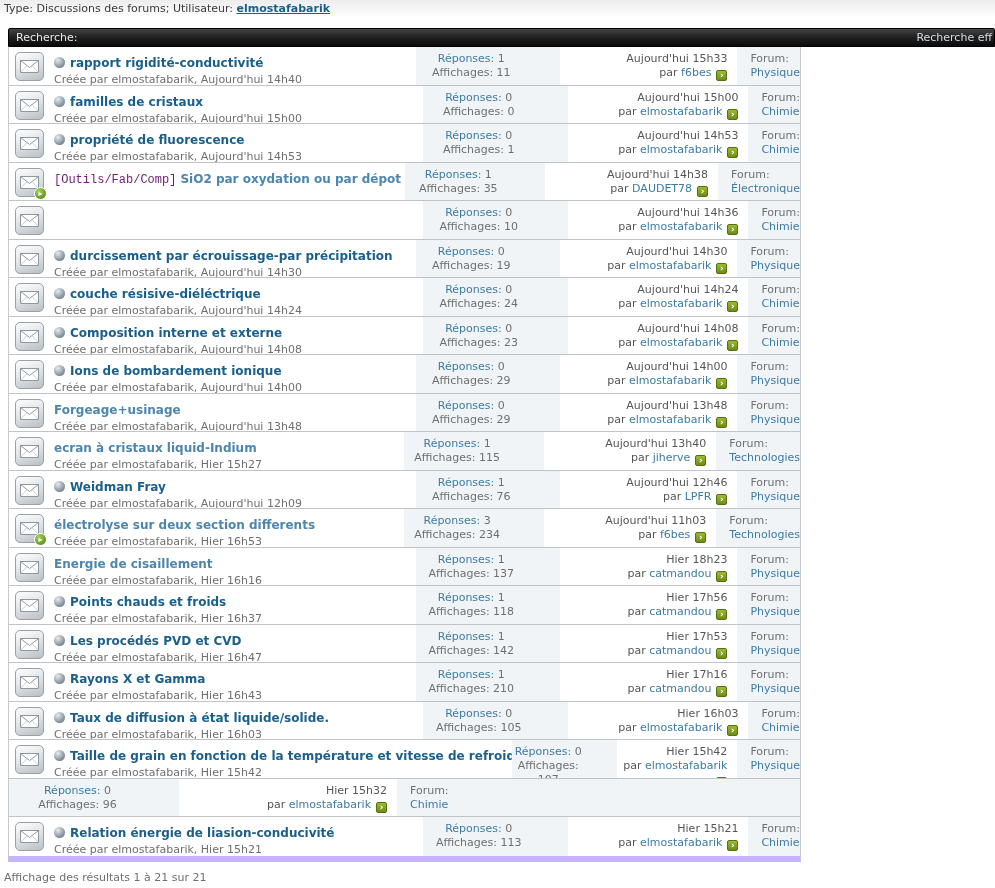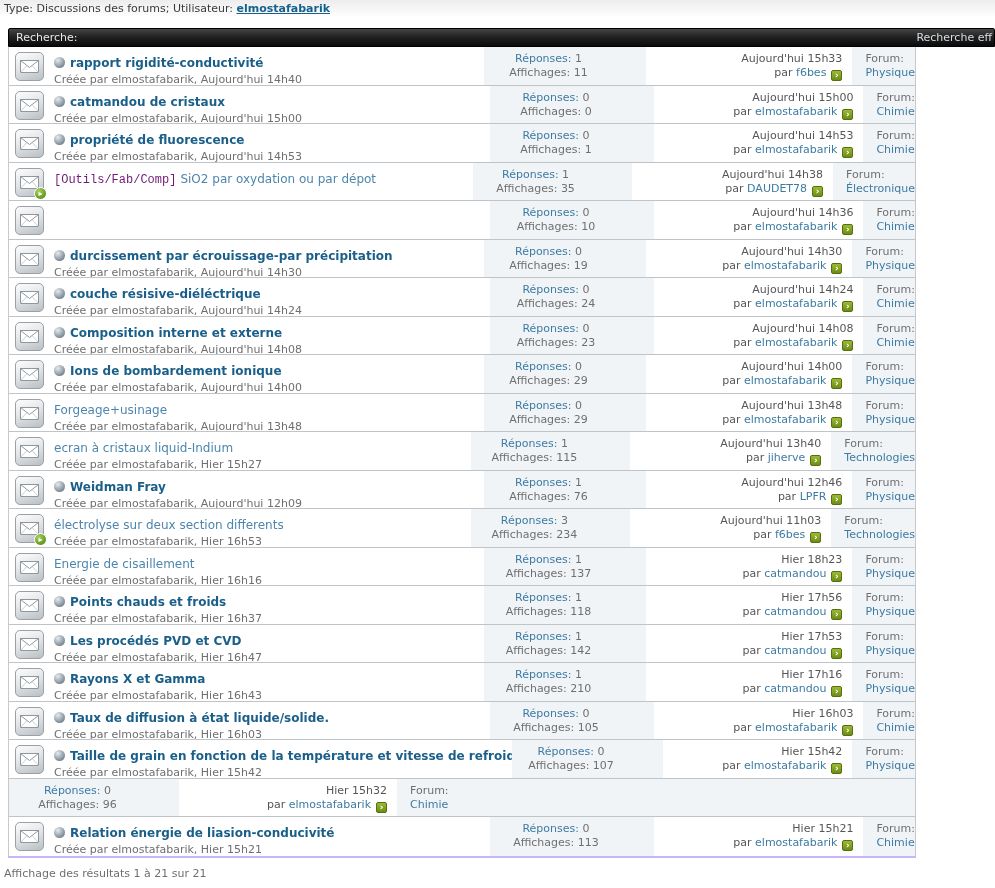--- a/index.html
+++ b/index.html
@@ -13,22 +13,22 @@
 
   
   .search-bar { margin:12px 0 0 8px; width:987px; height:19px;
     background:linear-gradient(#454545,#232323 45%,#0a0a0a);
     border:1px solid #000; border-radius:2px 2px 0 0;
     display:flex; align-items:center; justify-content:space-between;
     font-size:11px; color:#e8e8e8; padding:0 2px 0 7px; overflow:hidden; }
   .search-bar .right { color:#d7dde2; white-space:nowrap; }
 
   
-  .results { margin-left:8px; width:908px; border-left:1px solid #c9c9c9;
-    border-right:1px solid #c9c9c9; border-bottom:2px solid #c4b5fd; background:#fff; }
+  .results { margin-left:8px; width:793px; border-left:1px solid #c9c9c9;
+    border-right:1px solid #c9c9c9; border-bottom:6px solid #c4b5fd; background:#fff; }
   .row { display:flex; height:38.5px; border-bottom:1px solid #bfc4c8; overflow:hidden; }
   .row:last-child { border-bottom:none; }
 
   .cell-title { width:503px; display:flex; padding:4px 0 0 6px; background:#fff; }
   .cell-stats { width:170px; padding:5px 33px 0 0; text-align:center; background:#f1f4f7;
     font-size:11px; line-height:14px; color:#6f6f6f; }
   .cell-last  { width:218px; padding:5px 10px 0 0; text-align:right; background:#fff;
     font-size:11px; line-height:14px; color:#565656; }
   .cell-forum { flex:1; padding:5px 0 16px 13px; background:#f1f4f7;
     font-size:11px; line-height:14px; color:#6f6f6f; }
@@ -45,21 +45,21 @@
     background:radial-gradient(circle at 35% 30%, #a9d162 0%, #6fa527 55%, #4e8a18 100%); }
   .has-badge .badge { display:block; }
 
   .title-wrap { margin-left:10px; padding-top:1px; overflow:hidden; white-space:nowrap; }
   .dot { display:none; width:11px; height:11px; border-radius:50%; margin-right:5px;
     vertical-align:-1px;
     background:radial-gradient(circle at 35% 30%, #e6ebee 0%, #9aa6b0 50%, #55616b 100%); }
   .unread .dot { display:inline-block; }
   .prefix { color:#701a75; font-size:12px;font-family:Liberation Mono, monospace; }
   .prefix:not(:empty) { margin-right:4px; }
-  .title { font-size:12px; color:#4d86ad; text-decoration:none; cursor:pointer; }
+  .title { font-size:12px; color:#4d86ad; text-decoration:none; cursor:pointer;font-weight:bold; }
   .unread .title { font-weight:bold; color:#1a5f8a; }
   .created { font-size:11px; color:#6f6f6f; margin-top:2px; }
 
   .stat-label { color:#3d7ba3; text-decoration:none; cursor:pointer; }
   .views-label { color:#6f6f6f; }
 
   .user-link, .forum-link { color:#3d7ba3; text-decoration:none; cursor:pointer; }
   .go-icon { display:inline-block; width:11px; height:11px; margin-left:5px; vertical-align:-2px;
     border:1px solid #55700e; border-radius:2px; background:linear-gradient(#9cba34,#6d8c14);
     color:#fff; font-size:9px; line-height:9px; text-align:center; font-weight:bold; cursor:pointer; }
@@ -116,21 +116,21 @@
     <div class="cell-title">
       <div class="icon-box">
         <svg width="19" height="13" viewBox="0 0 19 13">
           <rect x="0.5" y="0.5" width="18" height="12" fill="#ffffff" stroke="#8f979e"></rect>
           <path d="M0.5,0.5 L9.5,7.5 L18.5,0.5" fill="none" stroke="#8f979e"></path>
           <path d="M0.5,12.5 L6.5,6 M18.5,12.5 L12.5,6" fill="none" stroke="#c9cfd4"></path>
         </svg>
 
       </div>
       <div class="title-wrap">
-        <span class="dot"></span><span class="prefix"></span><a class="title">catmandou de cristaux</a>
+        <span class="dot"></span><span class="prefix"></span><a class="title">familles de cristaux</a>
         <div class="created">Créée par elmostafabarik, Aujourd'hui 15h00</div>
       </div>
     </div>
     <div class="cell-stats">
       <div><a class="stat-label">Réponses:</a> <span>0</span></div>
       <div><span class="views-label">Affichages:</span> <span>0</span></div>
     </div>
     <div class="cell-last">
       <div>Aujourd'hui 15h00</div>
       <div>

